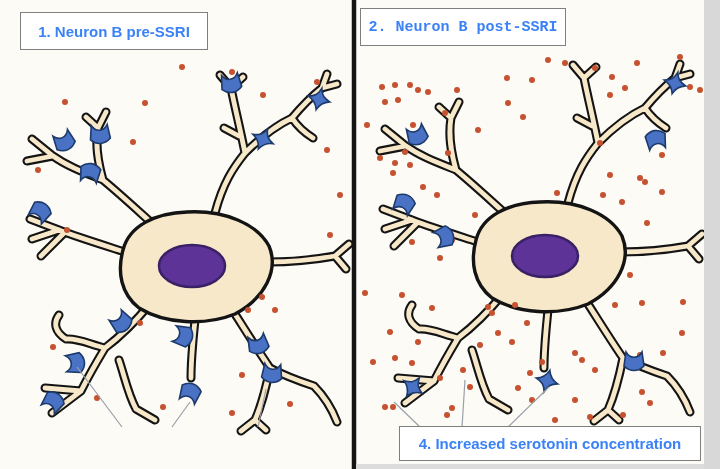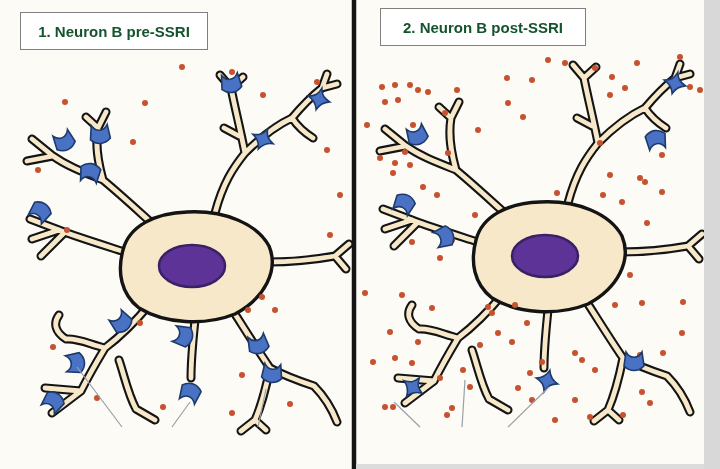--- a/index.html
+++ b/index.html
@@ -1,22 +1,22 @@
 <!DOCTYPE html>
 <html><head>
 <meta charset="utf-8">
 <style>
   html,body{margin:0;padding:0;background:#ffffff;}
   #stage{position:relative;width:720px;height:469px;background:#fcfbf6;overflow:hidden;
          font-family:"Liberation Sans",sans-serif;}
   .box{position:absolute;background:#ffffff;border:1.6px solid #7f7f7f;
        display:flex;align-items:center;justify-content:center;
-       font-weight:bold;font-size:15px;color:#14532d;white-space:nowrap;z-index:3;text-align:right;}
+       font-weight:bold;font-size:15px;color:#3b82f6;white-space:nowrap;z-index:3;text-align:right;}
   #box1{left:20px;top:12px;width:186px;height:36px;}
-  #box2{left:380px;top:8px;width:204px;height:36px;}
+  #box2{left:360px;top:8px;width:204px;height:36px;font-family:Liberation Mono, monospace;}
   #box3{left:104px;top:426px;width:158px;height:33px;}
   #box4{left:399px;top:426px;width:300px;height:33px;}
   #diagram{position:absolute;left:0;top:0;z-index:1;}
   .edge-right{position:absolute;left:704px;top:0;width:16px;height:469px;background:#d8d8d8;z-index:2;}
   .edge-bottom{position:absolute;left:356px;top:464px;width:348px;height:5px;background:#dcdcdc;z-index:2;}
   .dend-black{fill:none;stroke:#141414;stroke-width:9;stroke-linecap:round;stroke-linejoin:round;}
   .dend-cream{fill:none;stroke:#f6e8c9;stroke-width:4.8;stroke-linecap:round;stroke-linejoin:round;}
   .soma{fill:#f6e8c9;stroke:#141414;stroke-width:3.4;}
   .nucleus{fill:#5e3397;stroke:#3a2166;stroke-width:2.5;}
 </style>
@@ -199,14 +199,17 @@
 
   <div class="edge-right"></div>
   <div class="edge-bottom"></div>
 
   <div class="box" id="box1">
     <span>1. Neuron B pre-SSRI</span>
   </div>
   <div class="box" id="box2">
     <span>2. Neuron B post-SSRI</span>
   </div>
+  <div class="box" id="box4">
+    <span>4. Increased serotonin concentration</span>
+  </div>
 
 </div>
 
 </body></html>

